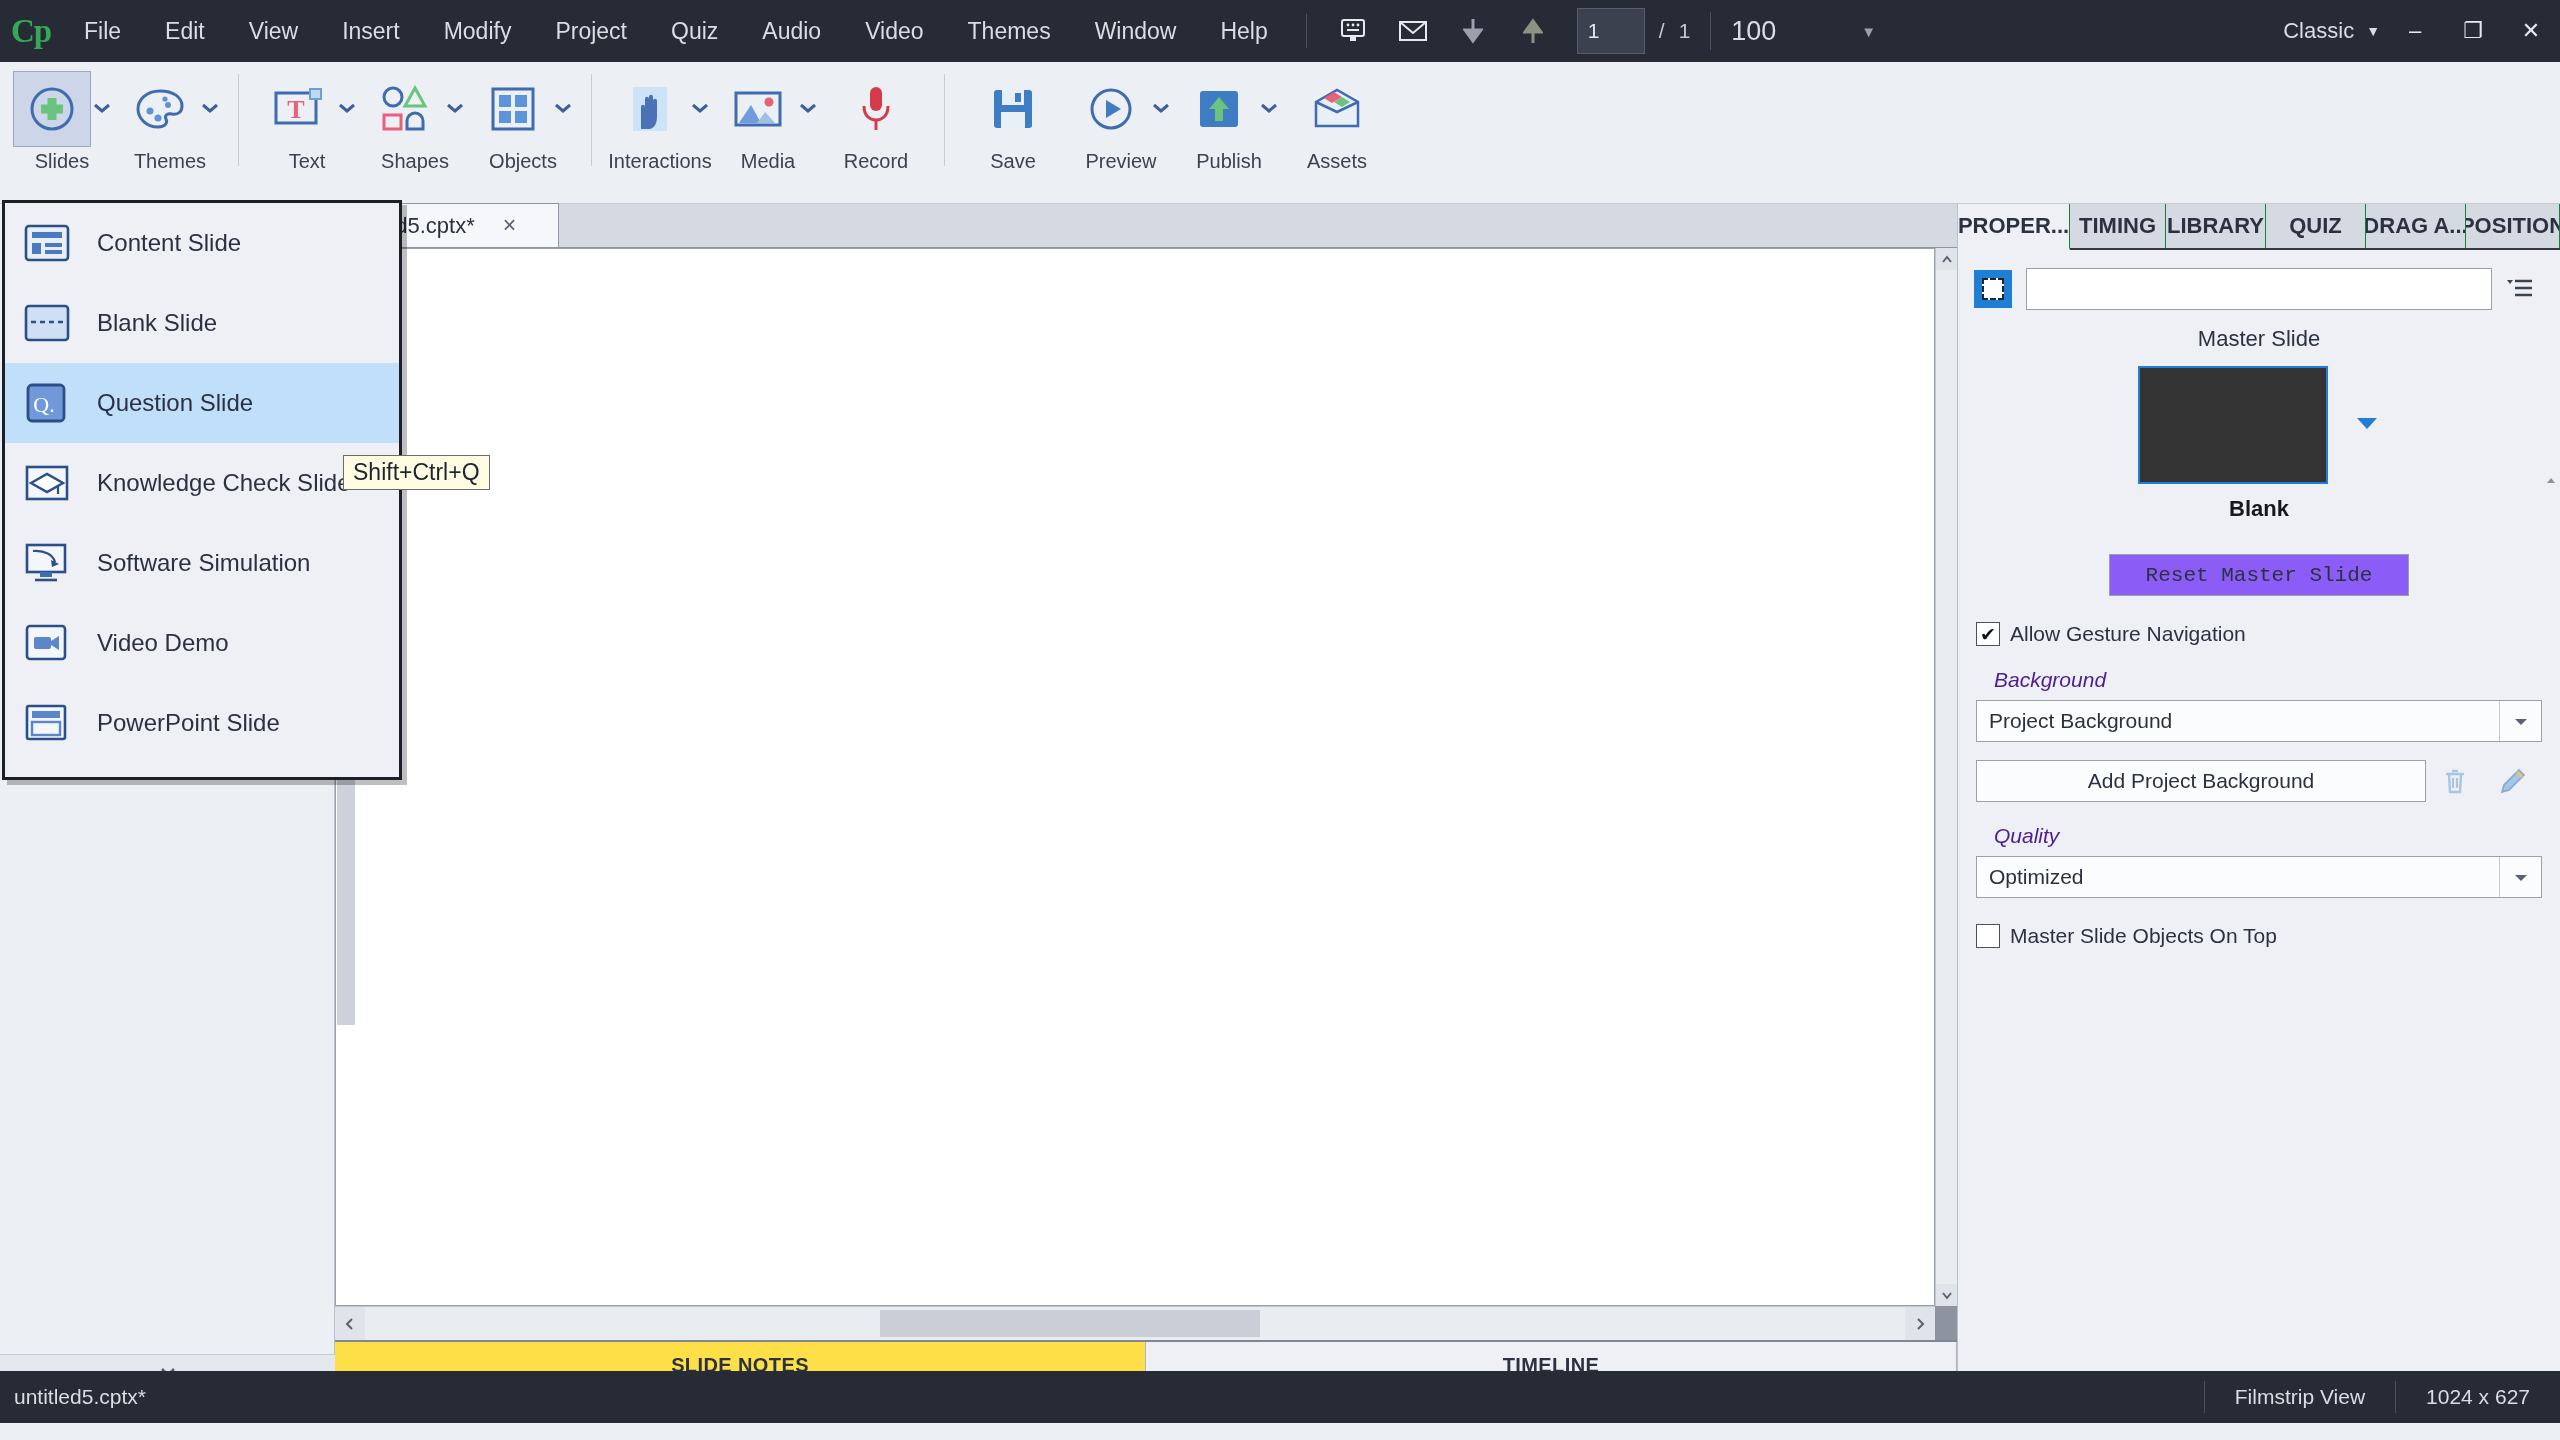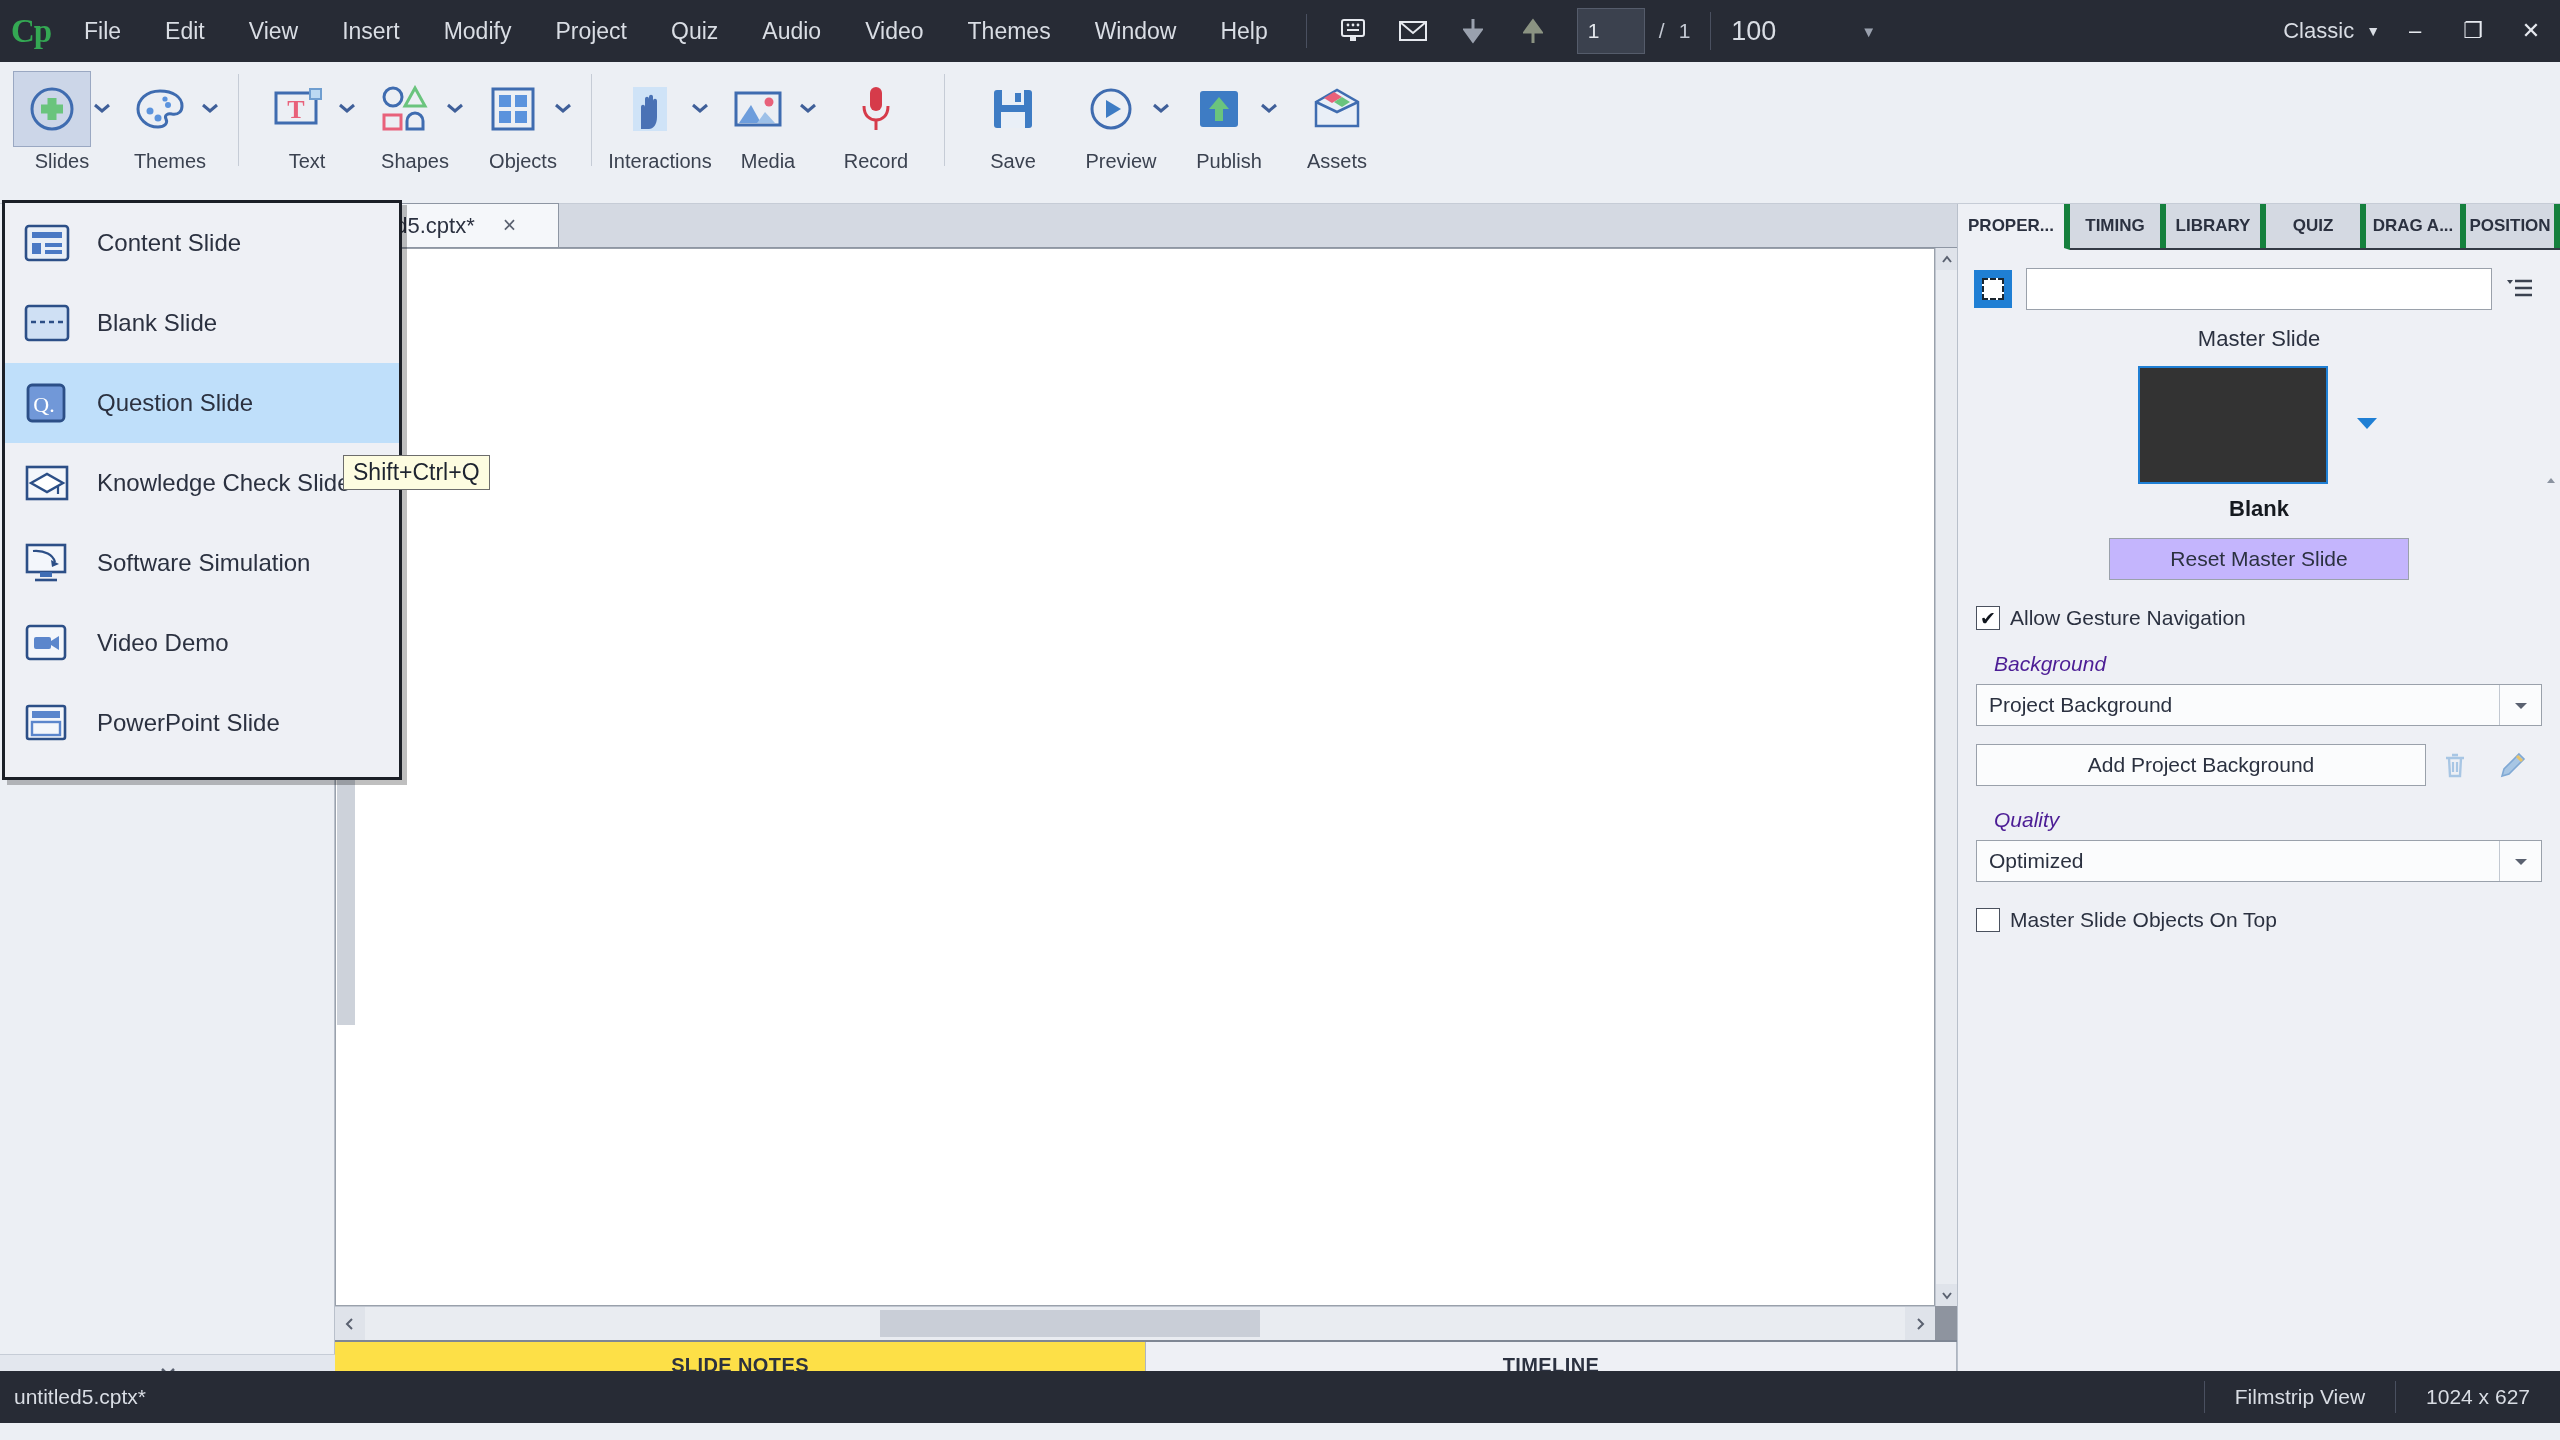--- a/index.html
+++ b/index.html
@@ -169,22 +169,22 @@
   .panel-tab.timeline { background: #eef0f5; }
 
   
   .props {
     position: absolute; top: 204px; right: 0; width: 603px; bottom: 52px;
     background: #eef0f5; border-left: 1px solid #b9c0cb;
   }
   .props-tabs { display: flex; height: 46px; border-bottom: 2px solid #343a45; }
   .ptab {
     display: flex; align-items: center; justify-content: center;
-    font-size: 17px; font-weight: bold; color: #2b3140;
-    background: #d4d9e2; border-right: 6px solid #15803d; padding: 0 6px;
+    font-size: 22px; font-weight: bold; color: #2b3140;
+    background: #d4d9e2; border-right: 1px solid #15803d; padding: 0 6px;
     white-space: nowrap; overflow: hidden;
   }
   .ptab.active { background: #eef0f5; border-bottom: 2px solid #eef0f5; margin-bottom: -2px; }
 
   .prop-head { display: flex; align-items: center; padding: 18px 16px 0 16px; }
   .prop-swatch {
     width: 38px; height: 38px; background: #1f7fd4;
     display: flex; align-items: center; justify-content: center; flex: none;
   }
   .prop-swatch i {
@@ -199,23 +199,23 @@
   .master-label { text-align: center; font-size: 22px; color: #2b3140; margin-top: 16px; }
   .master-thumb-row {
     display: flex; align-items: center; justify-content: center; margin-top: 14px;
   }
   .master-thumb {
     width: 190px; height: 118px; background: #333333; border: 2px solid #1f7fd4;
   }
   .master-caret { margin-left: 26px; }
   .master-name { text-align: center; font-size: 22px; font-weight: bold; color: #15191f; margin-top: 12px; }
   .reset-btn {
-    display: block; width: 300px; margin: 16px auto 0 auto; height: 42px;
-    background: #c4b5fd; border: 1px solid #9aa1ab; font-size: 21px; color: #2b3140;
-    font-family: Liberation Sans, sans-serif; cursor: default;
+    display: block; width: 300px; margin: 32px auto 0 auto; height: 42px;
+    background: #8b5cf6; border: 1px solid #9aa1ab; font-size: 21px; color: #2b3140;
+    font-family: Liberation Mono, monospace; cursor: default;
   }
 
   .seg-tabs { display: flex; margin: 30px 18px 0 18px; border: 1px solid #9aa1ab; }
   .seg {
     flex: 1; height: 46px; display: flex; align-items: center; justify-content: center;
     font-size: 21px; background: #ccd4e4; color: #2b3140; border-right: 1px solid #9aa1ab;
   }
   .seg:last-child { border-right: none; }
   .seg.active { background: #474f61; color: #ffffff; }
 

